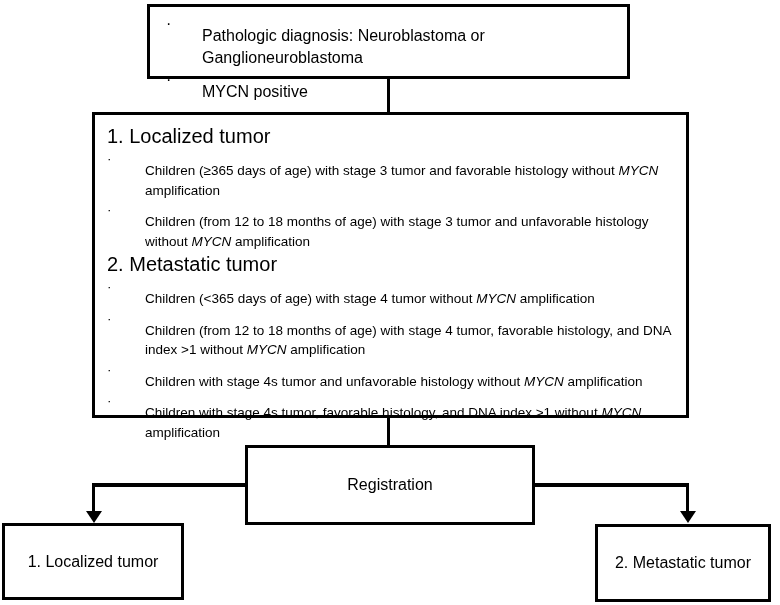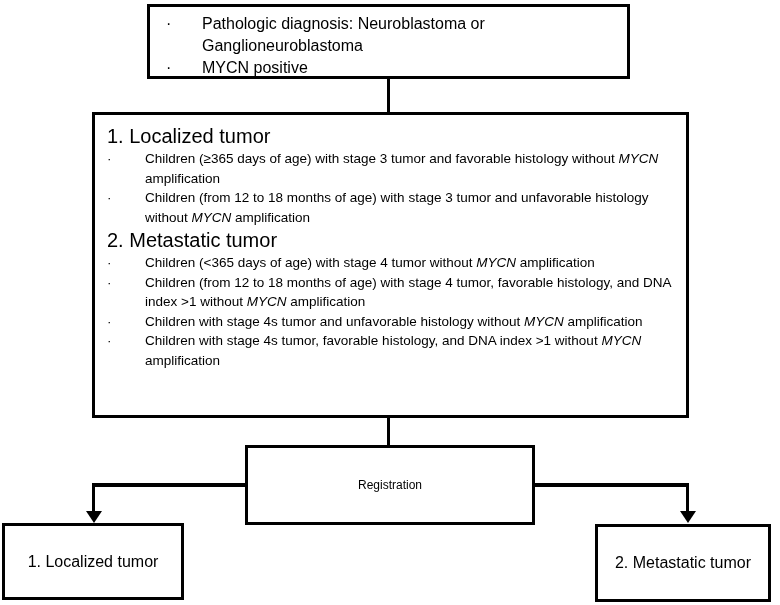--- a/index.html
+++ b/index.html
@@ -44,29 +44,29 @@
     display: flex;
     align-items: flex-start;
     font-size: 13.5px;
     line-height: 19.5px;
   }
   .marker {
     flex: 0 0 auto;
     width: 38px;
     text-align: left;
   }
-  .li-text { flex: 1 1 auto; }
+  .li-text { flex: 1 1 auto; margin-top: 12px; }
   
   .box-registration {
     left: 245px; top: 445px;
     width: 290px; height: 80px;
     display: flex;
     align-items: center;
     justify-content: center;
-    font-size: 12px;
+    font-size: 16px;
   }
   
   .box-outcome {
     display: flex;
     align-items: center;
     justify-content: center;
     font-size: 16px;
   }
   .box-outcome-left {
     left: 2px; top: 523px;

